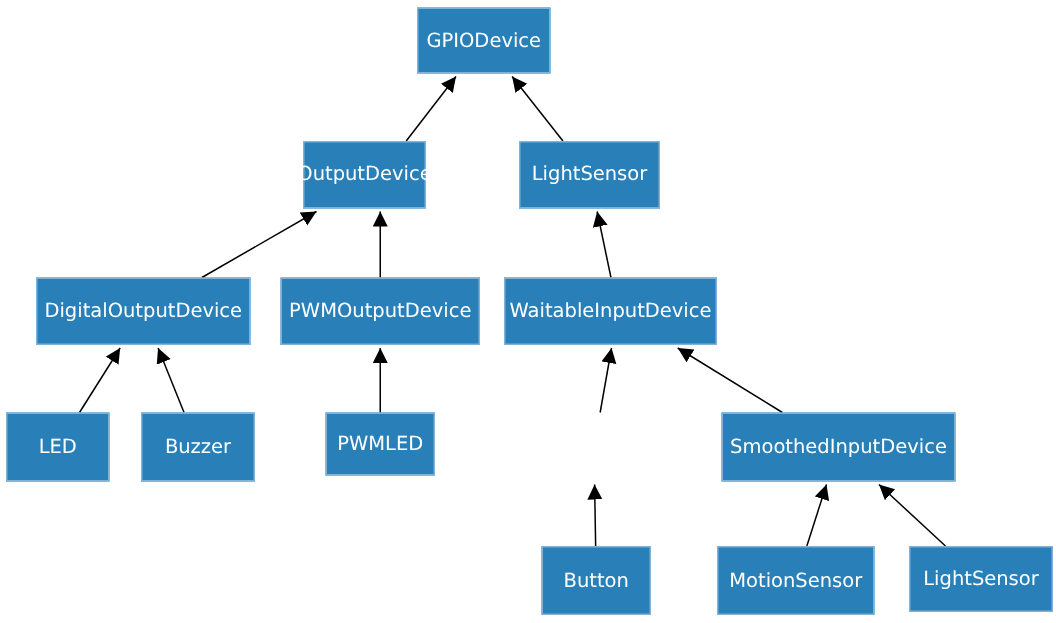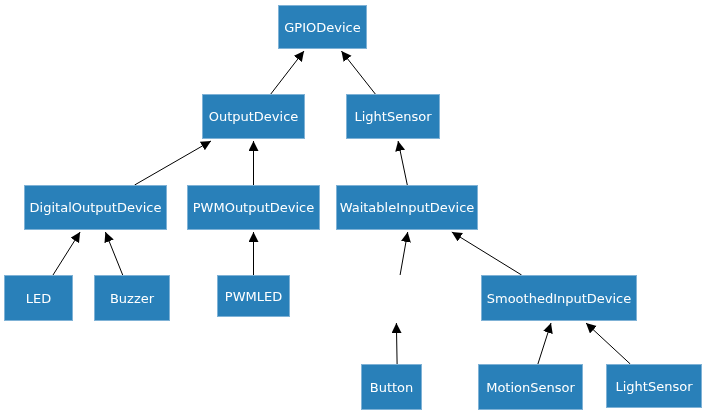--- a/index.html
+++ b/index.html
@@ -58,21 +58,21 @@
       <line x1="521.6" y1="275.0" x2="451.8" y2="232.0" stroke="#000000" stroke-width="1" marker-end="url(#arrowhead)"></line>
       <line x1="397.1" y1="364.0" x2="396.4" y2="323.0" stroke="#000000" stroke-width="1" marker-end="url(#arrowhead)"></line>
       <line x1="537.9" y1="364.0" x2="551.0" y2="323.0" stroke="#000000" stroke-width="1" marker-end="url(#arrowhead)"></line>
       <line x1="630.3" y1="364.0" x2="586.0" y2="323.0" stroke="#000000" stroke-width="1" marker-end="url(#arrowhead)"></line>
     </svg>
 
   <div class="node" style="left:278px;top:5px;width:89px;height:44px">
     <span class="label">GPIODevice</span>
   </div>
 
-  <div class="node" style="left:202px;top:94px;width:103px;height:45px">
+  <div class="node" style="left:202px;top:94px;width:82px;height:45px">
     <span class="label">OutputDevice</span>
   </div>
 
   <div class="node" style="left:346px;top:94px;width:94px;height:45px">
     <span class="label">LightSensor</span>
   </div>
 
   <div class="node" style="left:24px;top:185px;width:143px;height:45px">
     <span class="label">DigitalOutputDevice</span>
   </div>
@@ -95,21 +95,21 @@
 
   <div class="node" style="left:217px;top:275px;width:73px;height:42px">
     <span class="label">PWMLED</span>
   </div>
 
 
   <div class="node" style="left:481px;top:275px;width:156px;height:46px">
     <span class="label">SmoothedInputDevice</span>
   </div>
 
-  <div class="node" style="left:361px;top:364px;width:61px;height:46px">
+  <div class="node" style="left:361px;top:364px;width:73px;height:46px">
     <span class="label">Button</span>
   </div>
 
   <div class="node" style="left:478px;top:364px;width:105px;height:46px">
     <span class="label">MotionSensor</span>
   </div>
 
   <div class="node" style="left:606px;top:364px;width:96px;height:44px">
     <span class="label">LightSensor</span>
   </div>

